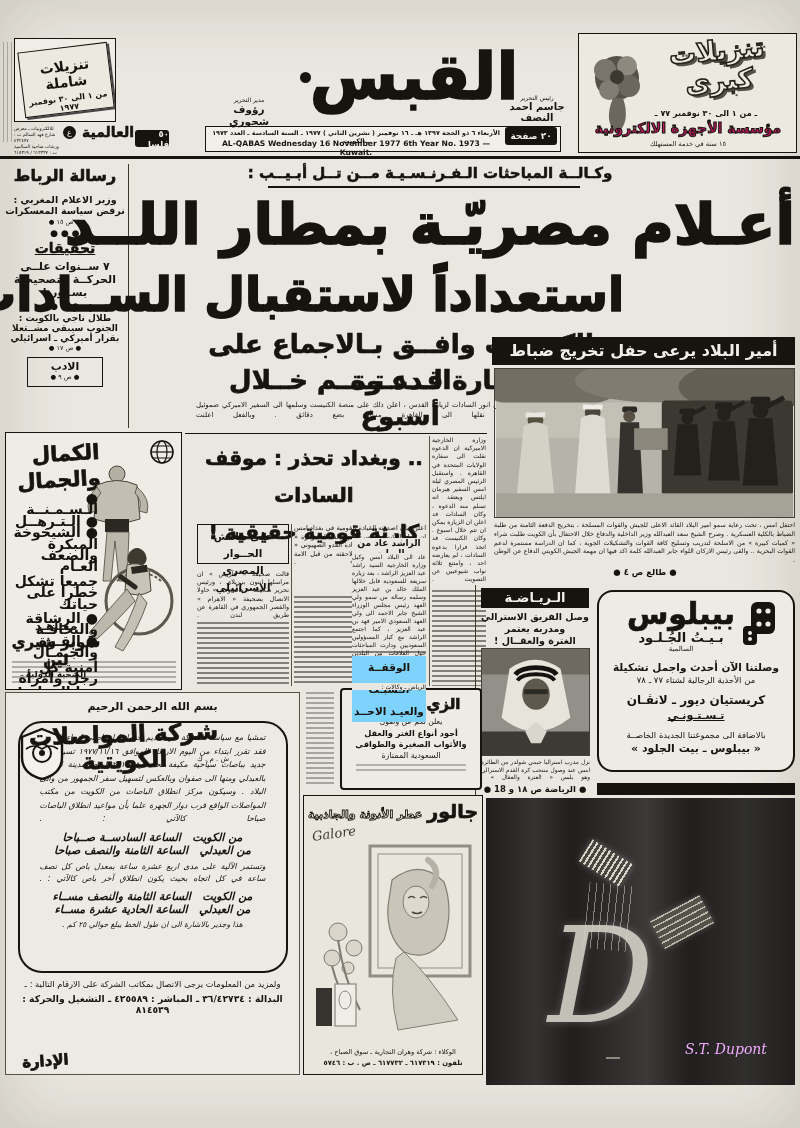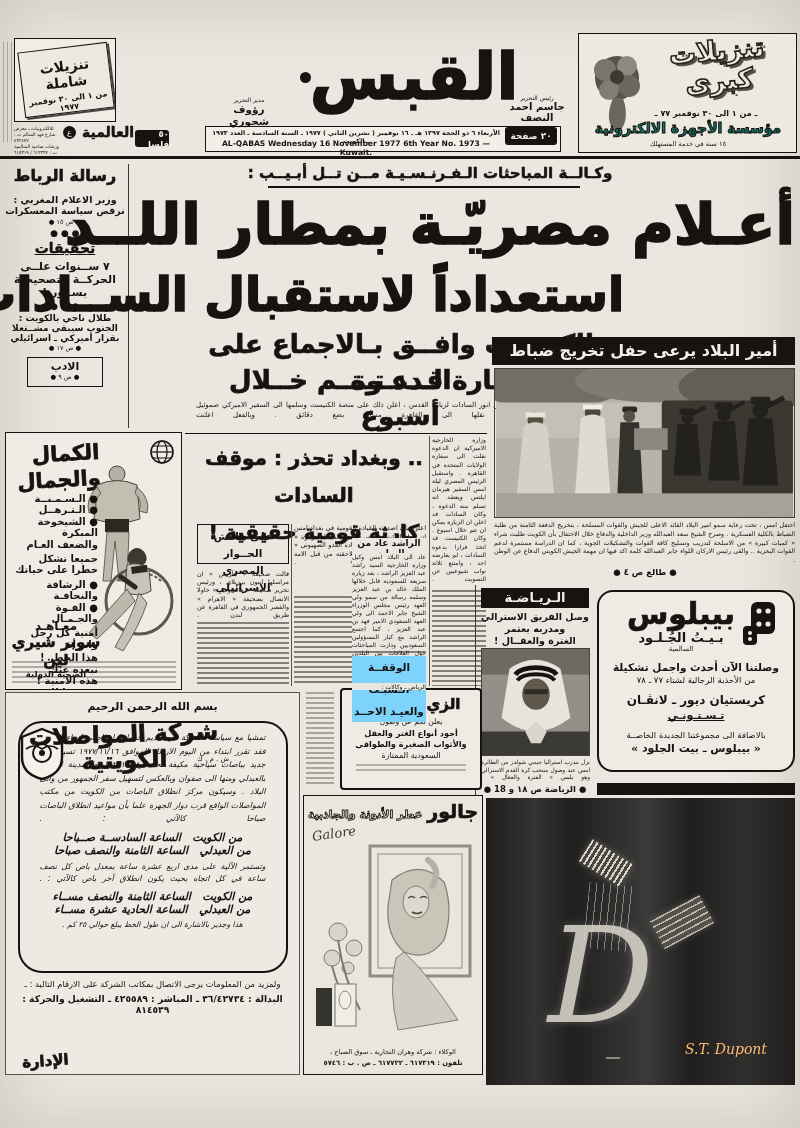--- a/index.html
+++ b/index.html
@@ -73,21 +73,21 @@
       <circle cx="46" cy="42" r="11" fill="#6b675f"></circle>
       <circle cx="26" cy="46" r="10" fill="#817d74"></circle>
       <circle cx="34" cy="33" r="7" fill="#3c3932"></circle>
       <path d="M30,54 Q20,78 34,90 Q48,78 40,54 Z" fill="#6b675f"></path>
     </svg>
     <div class="abs b" style="right:8px;top:2px;width:140px;transform:rotate(-5deg);text-align:center;color:#eceade;-webkit-text-stroke:1.6px #26231d;text-shadow:3px 3px 0 #55514a;font-size:27px;line-height:30px;">
       <div>تنزيلات</div>
       <div>كبرى</div>
     </div>
     <div class="abs ctr b" style="right:30px;top:75px;width:120px;font-size:8px;">ـ من ١ الى ٣٠ نوفمبر ٧٧ ـ</div>
-    <div class="abs ctr b" style="left:6px;top:86px;width:206px;font-size:14px;color:#0f766e;-webkit-text-stroke:1.1px #17140f;">مؤسسة الأجهزة الالكترونية</div>
+    <div class="abs ctr b" style="left:6px;top:86px;width:206px;font-size:14px;color:#be185d;-webkit-text-stroke:1.1px #17140f;">مؤسسة الأجهزة الالكترونية</div>
     <div class="abs ctr" style="left:20px;top:106px;width:178px;font-size:6.6px;">١٥ سنة في خدمة المستهلك</div>
   </div>
 
   <div class="hrl" style="left:0;top:156px;width:800px;height:3px;"></div>
 
   <div class="abs ctr" style="left:4px;top:166px;width:122px;height:262px;">
     <div class="b" style="font-size:16px;-webkit-text-stroke:.6px #17140f;">رسالة الرباط</div>
     <div class="b" style="font-size:9.5px;margin-top:9px;">وزير الاعلام المغربي :</div>
     <div class="b" style="font-size:9.5px;">نرفض سياسة المعسكرات</div>
     <div style="font-size:6.5px;margin-top:2px;">● ص ١٥ ●</div>
@@ -215,21 +215,21 @@
       <circle cx="62" cy="140" r="33" fill="none" stroke="#5c584e" stroke-width="3"></circle>
       <path d="M40,120 a33,33 0 0 1 44,0" fill="none" stroke="#5c584e" stroke-width="2" stroke-dasharray="3,2"></path>
       <circle cx="60" cy="96" r="8" fill="#b3afa3" stroke="#4a463c" stroke-width="1"></circle>
       <path d="M52,92 q8,-10 16,0 q4,8 -2,12 l-12,0 q-6,-4 -2,-12z" fill="#3d392f"></path>
       <path d="M50,104 Q62,100 72,108 L74,130 Q60,138 48,130 Z" fill="#c8c4b8" stroke="#4a463c" stroke-width="1"></path>
       <rect x="54" y="106" width="16" height="7" fill="#2b2822" transform="rotate(-8 54 106)"></rect>
       <path d="M50,128 Q30,150 12,172 L20,178 Q42,158 58,140 Z" fill="#bcb8ac" stroke="#4a463c" stroke-width=".8"></path>
       <path d="M62,132 Q52,162 38,186 L46,190 Q62,166 70,142 Z" fill="#c5c1b5" stroke="#4a463c" stroke-width=".8"></path>
       <path d="M44,116 l14,10" stroke="#2b2822" stroke-width="5" stroke-linecap="round"></path>
     </svg>
-    <div class="abs b" style="left:6px;top:60px;width:86px;font-size:10px;line-height:11.4px;">
+    <div class="abs b" style="left:6px;top:60px;width:86px;font-size:14px;line-height:11.4px;">
       <div>● الـسـمـنــة</div>
       <div>● الـتـرهــل</div>
       <div>● الشيخوخة المبكرة</div>
       <div>والضعف العـام</div>
       <div style="margin-top:3px;">جميعا تشكل خطرا على حياتك</div>
       <div style="margin-top:3px;">● الرشاقة والنحافـة</div>
       <div>● القـوة والجـمـال</div>
       <div style="margin-top:3px;">أمنية كل رجل وامرأة</div>
       <div style="margin-top:2px;">هذا الخطر ! نبعده عنك</div>
       <div>هذه الامنية ! نحققها لك</div>
@@ -352,17 +352,17 @@
     <div class="ctr" style="position:absolute;left:0;bottom:18px;width:100%;font-size:6.6px;">الوكلاء : شركة وهران التجارية ـ سوق الصباح ،</div>
     <div class="ctr b" style="position:absolute;left:0;bottom:7px;width:100%;font-size:6.8px;">تلفون : ٦١٧٣١٩ ـ ٦١٧٧٣٢ ـ ص . ب : ٥٧٤٦</div>
   </div>
 
   <div class="abs" style="left:486px;top:798px;width:309px;height:287px;background:#201f1d;overflow:hidden;">
     <div class="abs" style="left:0;top:0;width:100%;height:100%;background:linear-gradient(90deg,transparent 0%,rgba(255,255,255,.09) 16%,transparent 28%,rgba(255,255,255,.12) 52%,transparent 66%,rgba(255,255,255,.07) 84%,transparent 100%);"></div>
     <div class="abs" style="left:96px;top:52px;width:48px;height:26px;transform:rotate(32deg);background:repeating-linear-gradient(90deg,#d8d5cc 0 2px,#4a4740 2px 5px);box-shadow:0 0 6px rgba(255,255,255,.25);"></div>
     <div class="abs" style="left:100px;top:86px;width:44px;height:66px;background:repeating-linear-gradient(90deg,rgba(205,202,193,.55) 0 1px,transparent 1px 7px);transform:rotate(6deg);"></div>
     <div class="abs" style="left:168px;top:108px;width:56px;height:32px;transform:rotate(-28deg);background:repeating-linear-gradient(0deg,#bdbab1 0 1.5px,#55524a 1.5px 6px),repeating-linear-gradient(90deg,rgba(0,0,0,.4) 0 1.5px,transparent 1.5px 6px);box-shadow:0 0 6px rgba(255,255,255,.2);"></div>
     <div class="abs ser" style="left:62px;top:112px;font-style:italic;font-size:132px;line-height:132px;color:#d4d1c8;opacity:.9;direction:ltr;text-shadow:0 0 8px rgba(255,255,255,.25);">D</div>
-    <div class="abs ser" style="right:28px;bottom:28px;font-style:italic;font-size:14px;color:#fdba74;direction:ltr;">S.T. Dupont</div>
+    <div class="abs ser" style="right:28px;bottom:28px;font-style:italic;font-size:14px;color:#f0abfc;direction:ltr;">S.T. Dupont</div>
     <div class="abs" style="left:120px;bottom:26px;width:14px;height:2px;background:#8d8a81;"></div>
   </div>
 
 </div>
 
 </body></html>

